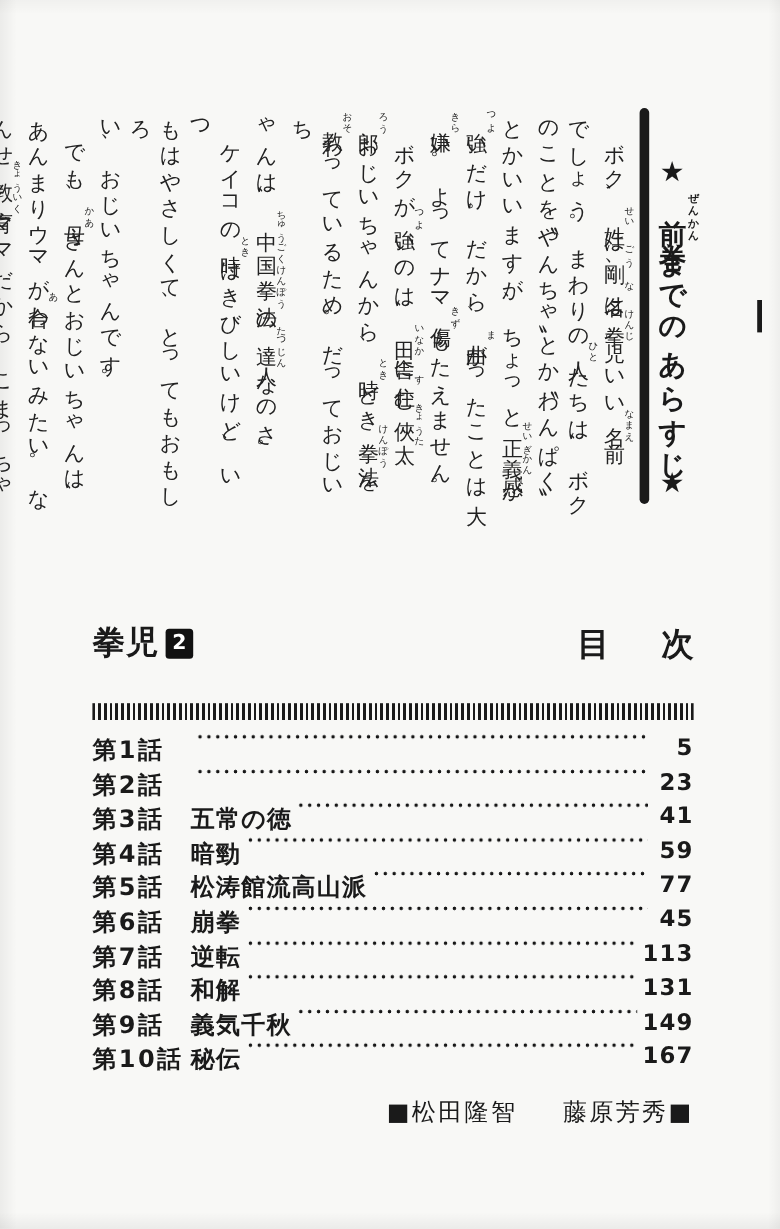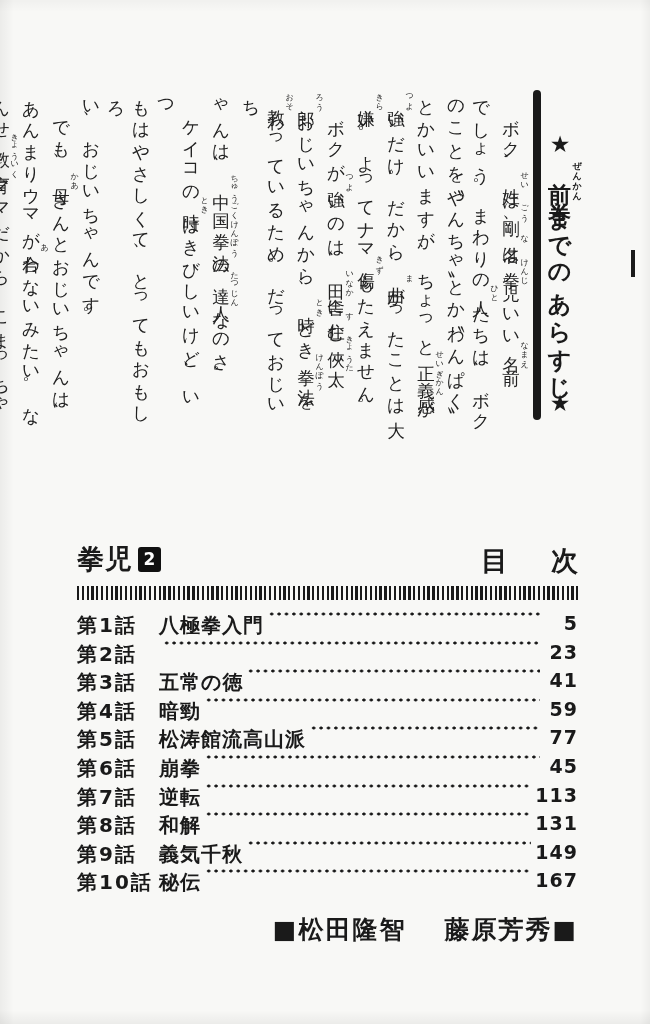--- a/index.html
+++ b/index.html
@@ -46,21 +46,21 @@
     color:#222;
   }
   .syn-line{height:335px;}
   .syn-body rt{font-size:8px;letter-spacing:0;font-family:"DejaVu Sans","Liberation Sans",sans-serif;}
   .edge-tick{
     position:absolute;left:631px;top:250px;width:4px;height:27px;
     background:var(--ink);
   }
 
   
-  .toc-header{position:absolute;left:77px;top:541px;width:501px;height:34px;}
+  .toc-header{position:absolute;left:77px;top:517px;width:501px;height:34px;}
   .series-title{font-size:27px;font-weight:700;letter-spacing:1px;}
   .vol-badge{
     display:inline-block;vertical-align:3px;margin-left:5px;
     width:23px;height:25px;line-height:25px;text-align:center;
     background:var(--badge);color:#fff;font-size:17px;font-weight:700;
     border-radius:3px;
   }
   .toc-heading{
     position:absolute;right:0;top:2px;
     font-size:27px;font-weight:700;letter-spacing:8px;margin-right:-8px;text-align:center;
@@ -78,21 +78,21 @@
   .toc-title{letter-spacing:1px;flex:none;}
   .leader{
     flex:1;height:4px;margin:0 4px;
     background-image:radial-gradient(circle, #161616 1.4px, transparent 1.7px);
     background-size:7.4px 4px;background-repeat:repeat-x;background-position:0 center;
   }
   .toc-page{flex:none;min-width:34px;text-align:right;font-size:19px;letter-spacing:1px;}
 
   .credits{
     position:absolute;right:72px;top:913px;
-    font-size:25px;font-weight:700;letter-spacing:2px;white-space:nowrap;
+    font-size:20px;font-weight:400;letter-spacing:2px;white-space:nowrap;
   }
   .credits .gap{display:inline-block;width:38px;}
 </style>
 </head>
 <body>
 
 <div class="page">
 
   <section>
     <div class="syn-rule"></div>
@@ -122,21 +122,20 @@
     <div class="toc-header">
       <span class="series-title">拳児</span><span class="vol-badge">2</span>
       <span class="toc-heading">目　次</span>
     </div>
 
     <div class="toc-divider"></div>
 
     <div class="toc-list">
   <div class="toc-row">
     <span class="toc-no">第1話</span>
-    <span class="toc-title">八極拳入門</span>
     <span class="leader"></span>
     <span class="toc-page">5</span>
   </div>
 
   <div class="toc-row">
     <span class="toc-no">第2話</span>
     <span class="leader"></span>
     <span class="toc-page">23</span>
   </div>
 

